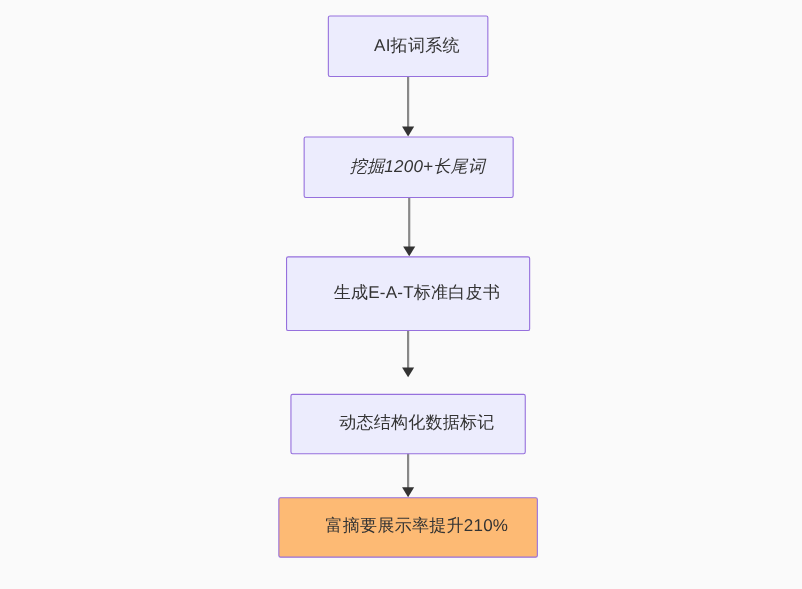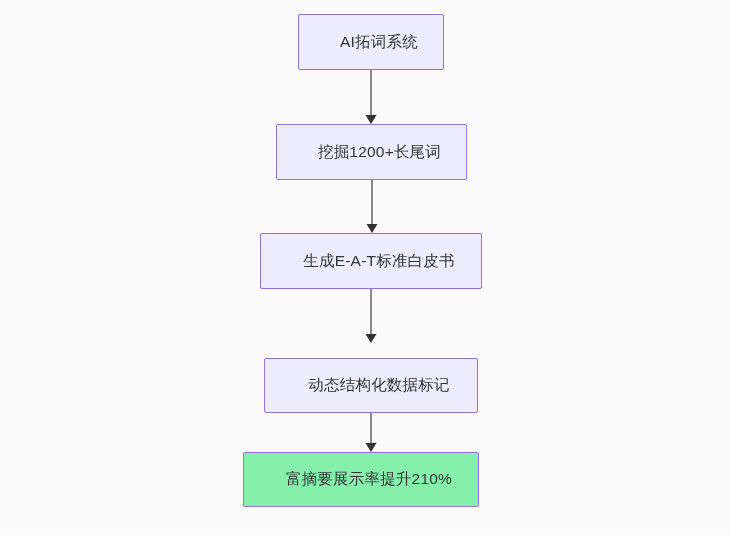--- a/index.html
+++ b/index.html
@@ -60,28 +60,28 @@
       <polygon points="365.5,334 376.5,334 371,343" fill="#333333"></polygon>
       <line x1="371" y1="398" x2="371" y2="444" stroke="#888888" stroke-width="2"></line>
       <polygon points="365.5,443 376.5,443 371,452" fill="#333333"></polygon>
     </svg>
 
   <div class="node" id="node-n1" style="left: 298px; top: 14px; width: 146px; height: 56px; background: rgb(236, 236, 253); border-color: rgb(150, 112, 221);">
     <span class="node-label" style="color: rgb(51, 51, 51);">AI拓词系统</span>
   </div>
 
   <div class="node" id="node-n2" style="left: 276px; top: 124px; width: 191px; height: 56px; background: rgb(236, 236, 253); border-color: rgb(150, 112, 221);">
-    <span class="node-label" style="color: rgb(51, 51, 51);">挖掘1200+长尾词</span>
+    <span class="node-label" style="color: rgb(51, 51, 51); font-style: italic;">挖掘1200+长尾词</span>
   </div>
 
-  <div class="node" id="node-n3" style="left: 260px; top: 233px; width: 222px; height: 56px; background: rgb(236, 236, 253); border-color: rgb(150, 112, 221);">
+  <div class="node" id="node-n3" style="left: 260px; top: 233px; width: 222px; height: 68px; background: rgb(236, 236, 253); border-color: rgb(150, 112, 221);">
     <span class="node-label" style="color: rgb(51, 51, 51);">生成E-A-T标准白皮书</span>
   </div>
 
   <div class="node" id="node-n4" style="left: 264px; top: 358px; width: 214px; height: 55px; background: rgb(236, 236, 253); border-color: rgb(150, 112, 221);">
     <span class="node-label" style="color: rgb(51, 51, 51);">动态结构化数据标记</span>
   </div>
 
-  <div class="node" id="node-n5" style="left: 243px; top: 452px; width: 236px; height: 55px; background: #86efac; border-color: rgb(150, 112, 221);">
+  <div class="node" id="node-n5" style="left: 253px; top: 452px; width: 236px; height: 55px; background: #fdba74; border-color: rgb(150, 112, 221);">
     <span class="node-label" style="color: rgb(51, 51, 51);">富摘要展示率提升210%</span>
   </div>
 
 </div>
 
 </body></html>

